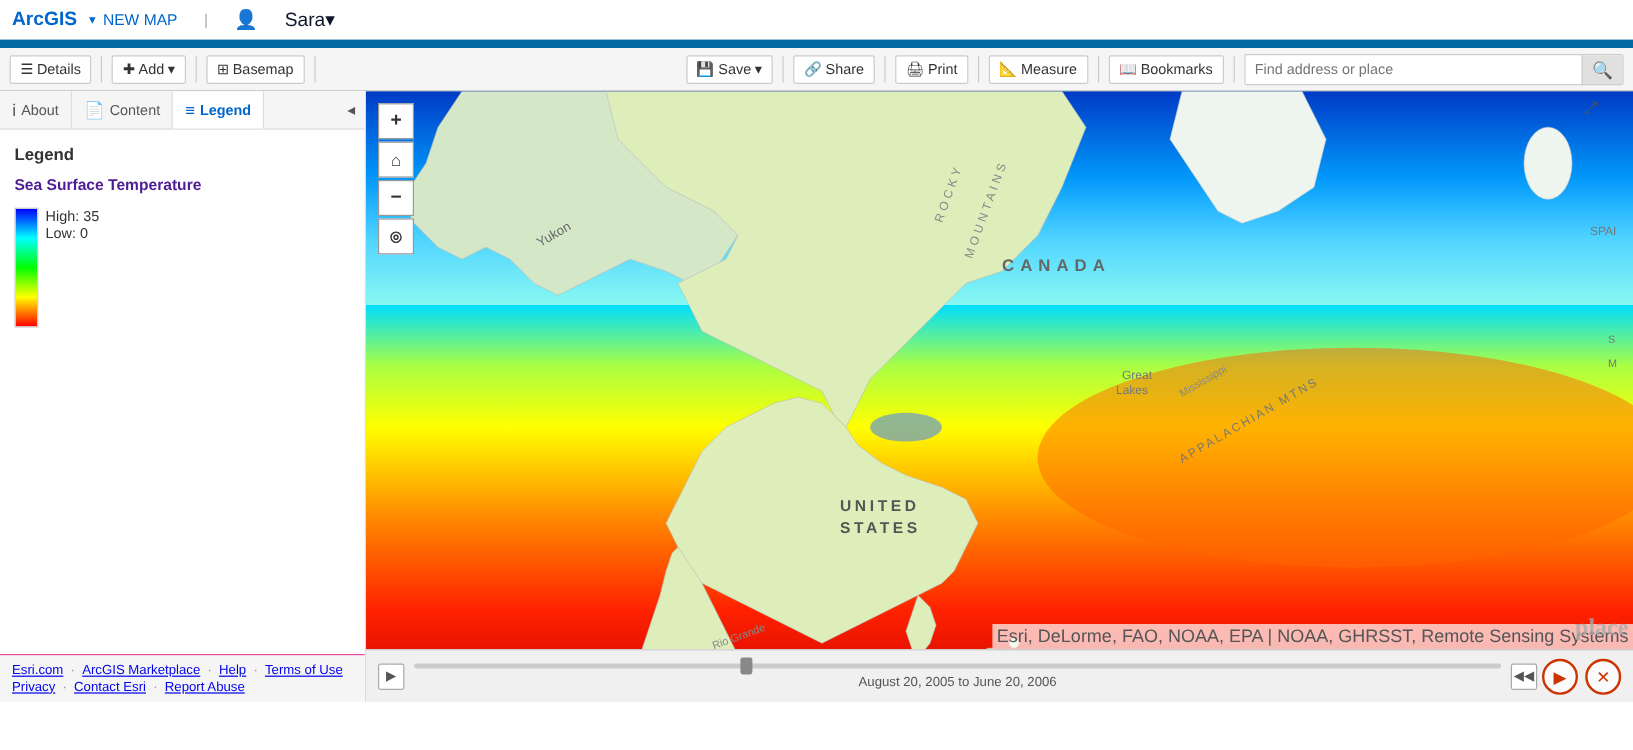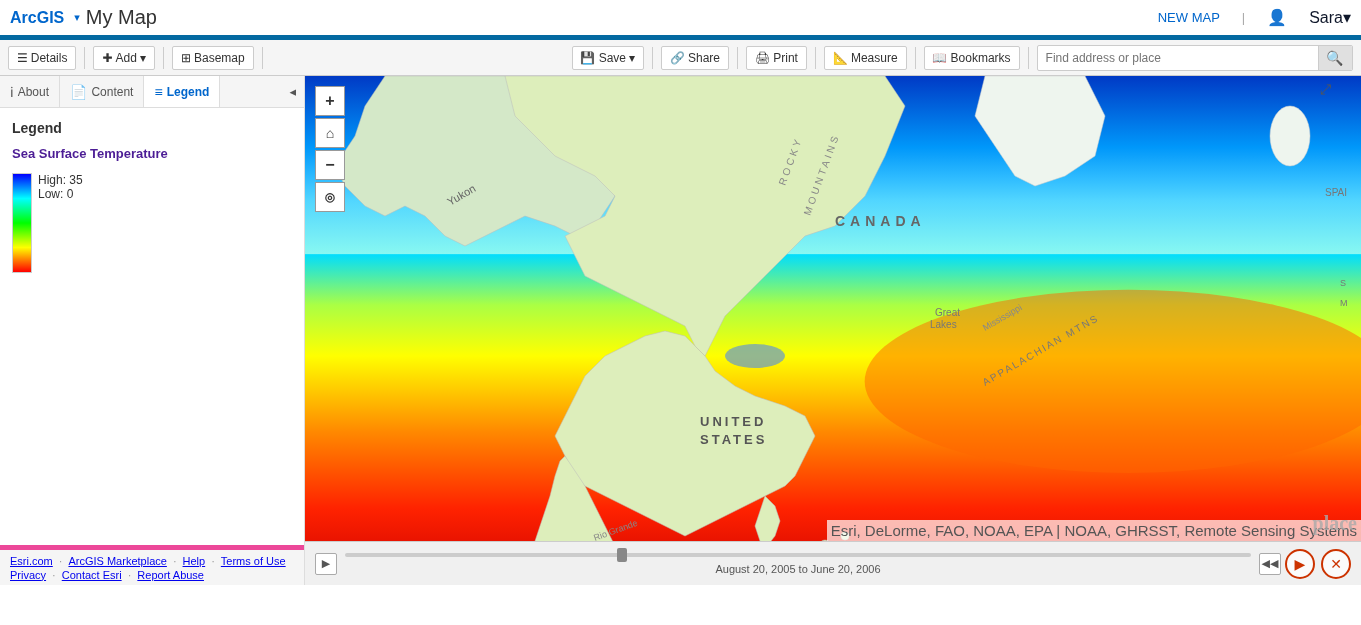--- a/index.html
+++ b/index.html
@@ -1,21 +1,21 @@
 <!DOCTYPE html>
 <html><head>
   <meta charset="utf-8">
   <style>
     * { box-sizing: border-box; margin: 0; padding: 0; }
     body { font-family: Arial, sans-serif; font-size: 13px; background: #fff; overflow: hidden; width: 1361px; height: 625px; }
 
     
     #topbar {
       display: flex; align-items: center; height: 40px; background: #fff;
-      border-bottom: 5px solid #0369a1; padding: 0 10px; gap: 6px;
+      border-bottom: 7px solid #0369a1; padding: 0 10px; gap: 6px;
     }
     #arcgis-logo { font-weight: bold; font-size: 16px; color: #0066cc; cursor: pointer; margin-right: 4px; }
     #map-title { font-size: 20px; font-weight: normal; color: #333; flex: 1; }
     #topbar-right { display: flex; align-items: center; gap: 22px; }
     #new-map-btn { font-size: 13px; color: #0066cc; cursor: pointer; }
     #user-btn { font-size: 16px; color: #0f172a; cursor: pointer; }
 
     
     #toolbar {
       display: flex; align-items: center; height: 36px; background: #f5f5f5;
@@ -71,21 +71,21 @@
     #color-ramp-container { display: flex; align-items: stretch; gap: 6px; }
     #color-ramp {
       width: 20px; height: 100px;
       background: linear-gradient(to bottom, #0000ff, #00ffff, #00ff00, #ffff00, #ff0000);
       border: 1px solid #ccc;
     }
     #ramp-labels { display: flex; flex-direction: column; justify-content: flex-start; font-size: 12px; color: #333; }
 
     
     #footer {
-      height: 40px; background: #f5f5f5; border-top: 5px solid #ec4899;
+      height: 40px; background: #f5f5f5; border-top: 1px solid #ec4899;
       display: flex; flex-direction: column; justify-content: center;
       padding: 0 10px;
     }
     #footer-links { display: flex; gap: 6px; font-size: 11px; color: #0066cc; }
     #footer-links span { color: #999; }
 
     
     #map-container {
       flex: 1; position: relative; overflow: hidden; background: #b8d4e8;
     }
@@ -132,21 +132,20 @@
       background: rgba(255,255,255,0.7); font-size: 10px; color: #555;
       padding: 2px 4px;
     }
   </style>
 </head>
 <body>
 
 <div id="topbar">
   <div id="arcgis-logo">ArcGIS</div>
   <span style="font-size:11px; color:#0066cc; cursor:pointer;">▾</span>
-  <div id="map-title">My Map</div>
   <div id="topbar-right">
     <span id="new-map-btn">NEW MAP</span>
     <span style="color:#aaa;">|</span>
     <span style="font-size:16px;">👤</span>
     <span id="user-btn">
       <span>Sara</span><span>▾</span>
     </span>
   </div>
 </div>
 

